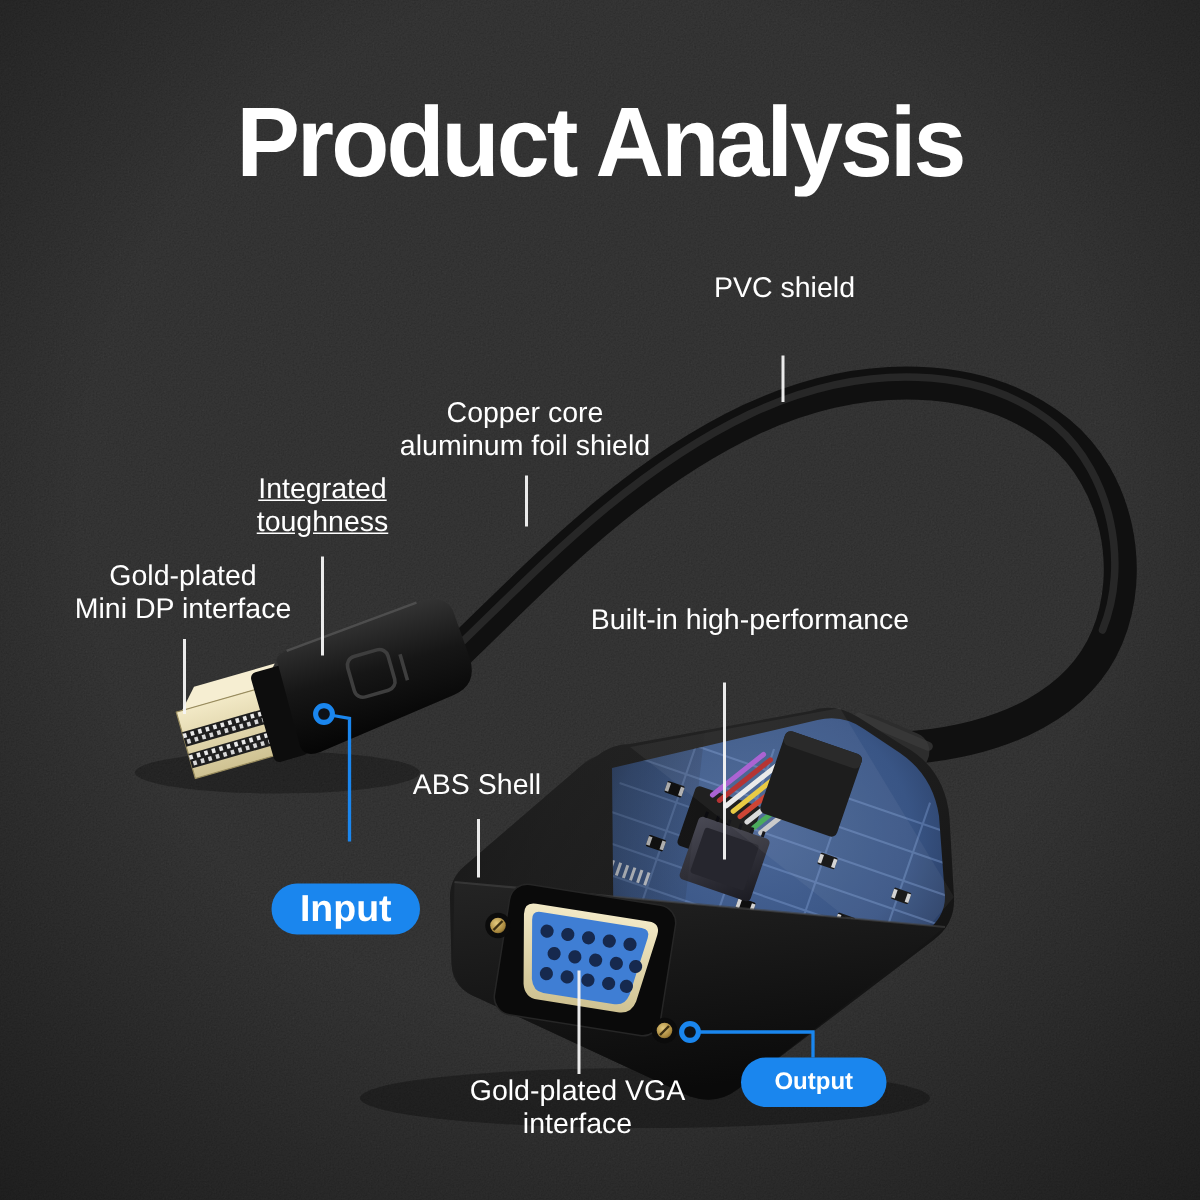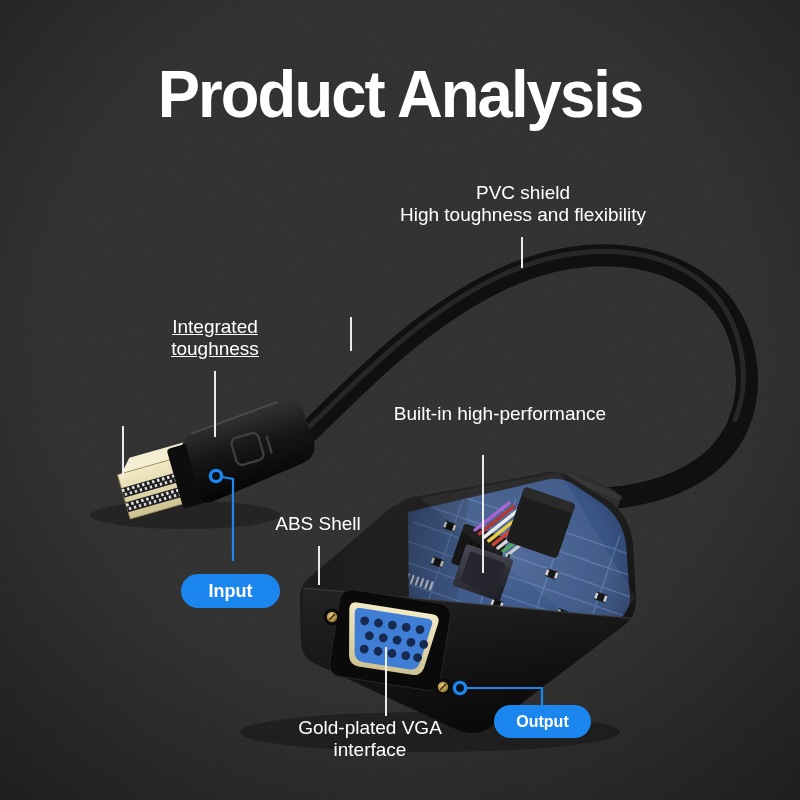--- a/index.html
+++ b/index.html
@@ -21,21 +21,21 @@
     color:var(--text);font-size:19px;line-height:21.5px;text-align:center;white-space:nowrap;
     font-weight:400;
   }
   .cline{
     position:absolute;width:2px;background:#f5f5f5;opacity:.95;
   }
   .badge{
     position:absolute;background:var(--accent-blue);color:var(--text);
     border-radius:17px;text-align:center;font-weight:bold;white-space:nowrap;
   }
-  .badge.input{left:181px;top:574px;width:99px;height:34px;line-height:34px;font-size:18px;}
+  .badge.input{left:181px;top:589px;width:99px;height:34px;line-height:34px;font-size:25px;}
   .badge.output{left:494px;top:705px;width:97px;height:33px;line-height:33px;font-size:16px;}
 </style>
 </head>
 <body>
 
 <div class="stage">
 
   <svg class="bgsvg" width="800" height="800" aria-hidden="true">
     <defs>
       <filter id="noiseF" x="0" y="0" width="100%" height="100%">
@@ -285,33 +285,40 @@
   <div class="cline" style="left:521px;top:237px;height:31px;"></div>
   <div class="cline" style="left:350px;top:317px;height:34px;"></div>
   <div class="cline" style="left:214px;top:371px;height:66px;"></div>
   <div class="cline" style="left:122px;top:426px;height:50px;"></div>
   <div class="cline" style="left:482px;top:455px;height:118px;"></div>
   <div class="cline" style="left:318px;top:546px;height:39px;"></div>
   <div class="cline" style="left:385px;top:647px;height:69px;"></div>
 
   <div class="callout" style="left:523px;top:182px;">
     <div>PVC shield</div>
-    <div>High toughness and flexibility</div>
+  </div>
+  <div class="callout" style="left:350px;top:265px;">
+    <div>Copper core</div>
+    <div>aluminum foil shield</div>
   </div>
   <div class="callout" style="left:215px;top:316px;text-decoration:underline;">
     <div>Integrated</div>
     <div>toughness</div>
   </div>
+  <div class="callout" style="left:122px;top:374px;">
+    <div>Gold-plated</div>
+    <div>Mini DP interface</div>
+  </div>
   <div class="callout" style="left:500px;top:403px;">
     <div>Built-in high-performance</div>
   </div>
   <div class="callout" style="left:318px;top:513px;">
     <div>ABS Shell</div>
   </div>
-  <div class="callout" style="left:370px;top:717px;">
+  <div class="callout" style="left:385px;top:717px;">
     <div>Gold-plated VGA</div>
     <div>interface</div>
   </div>
 
   <div class="badge input">Input</div>
   <div class="badge output">Output</div>
 
 </div>
 
 </body></html>

